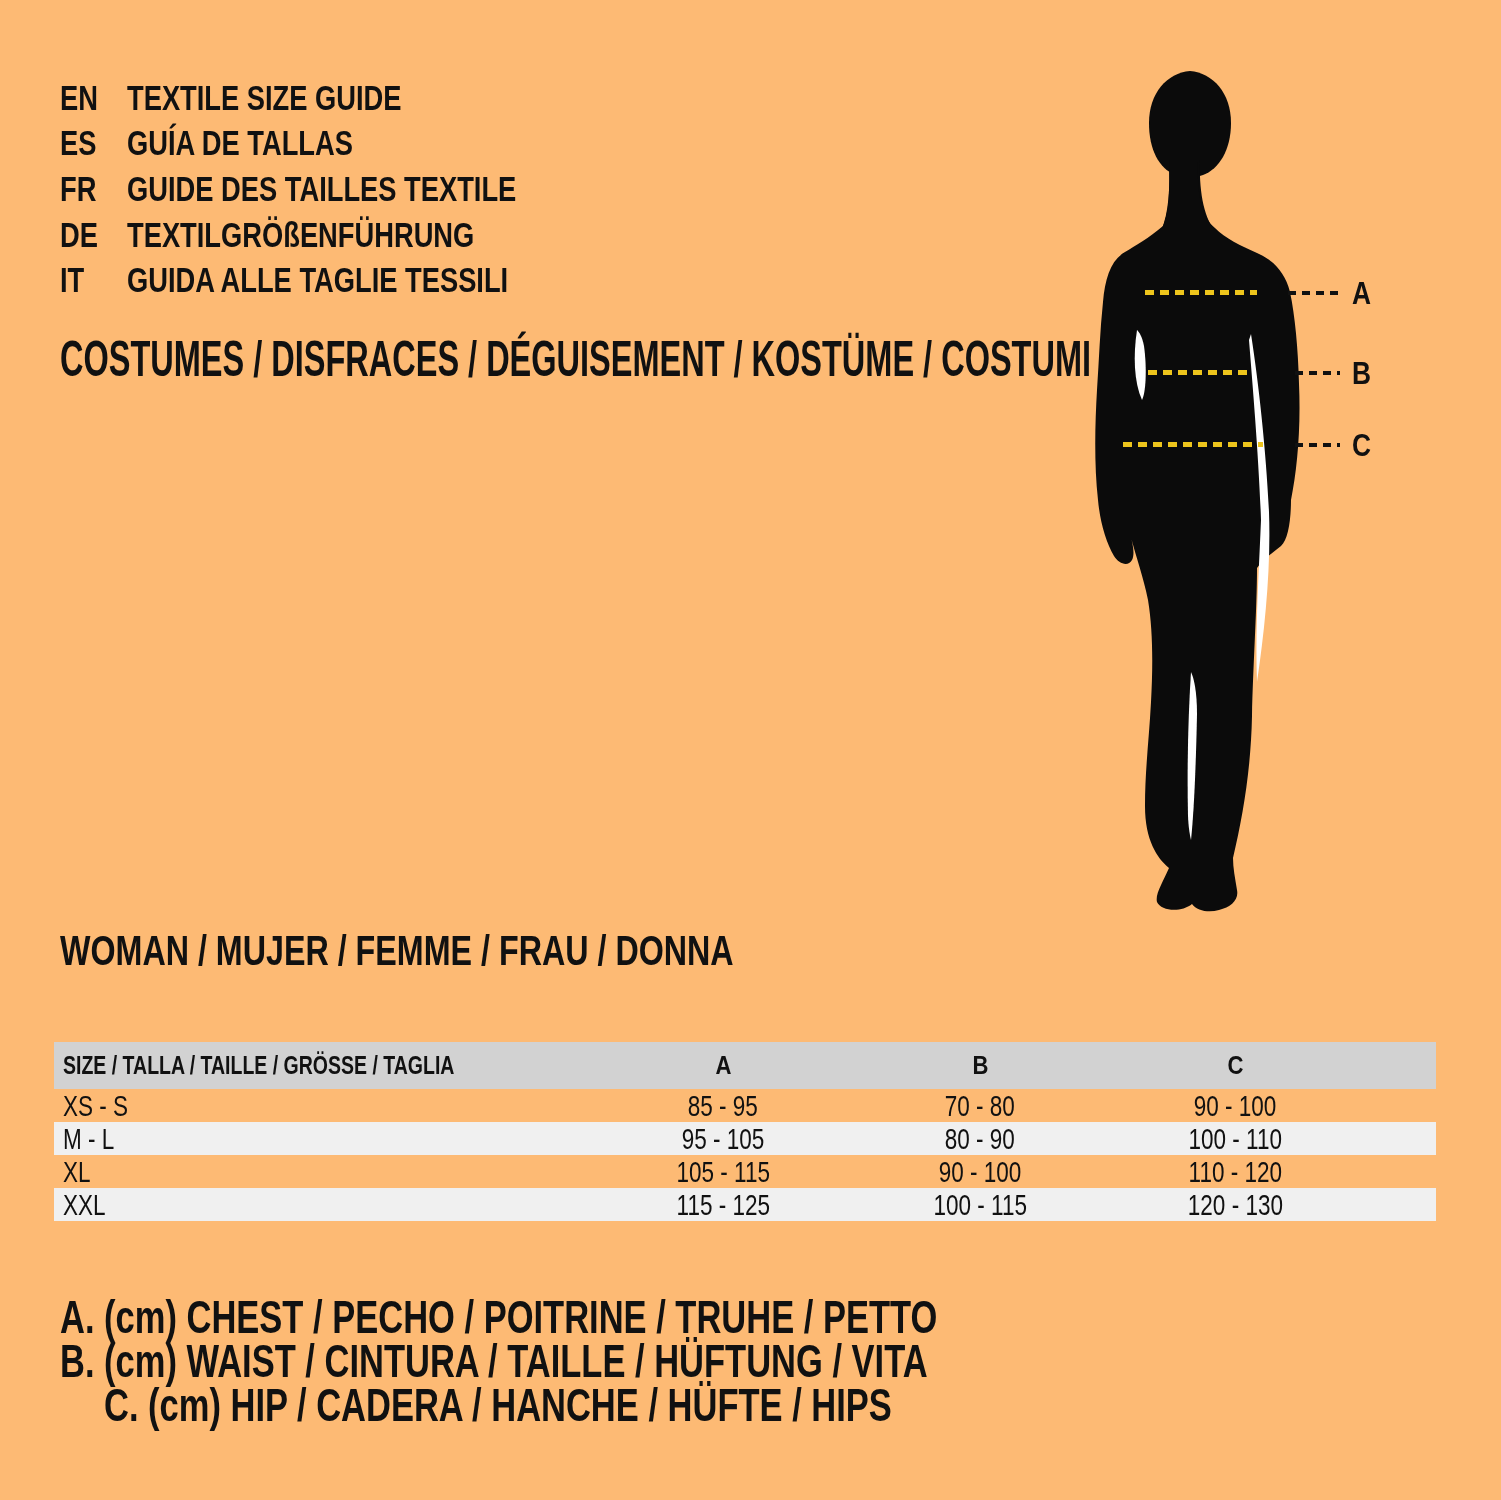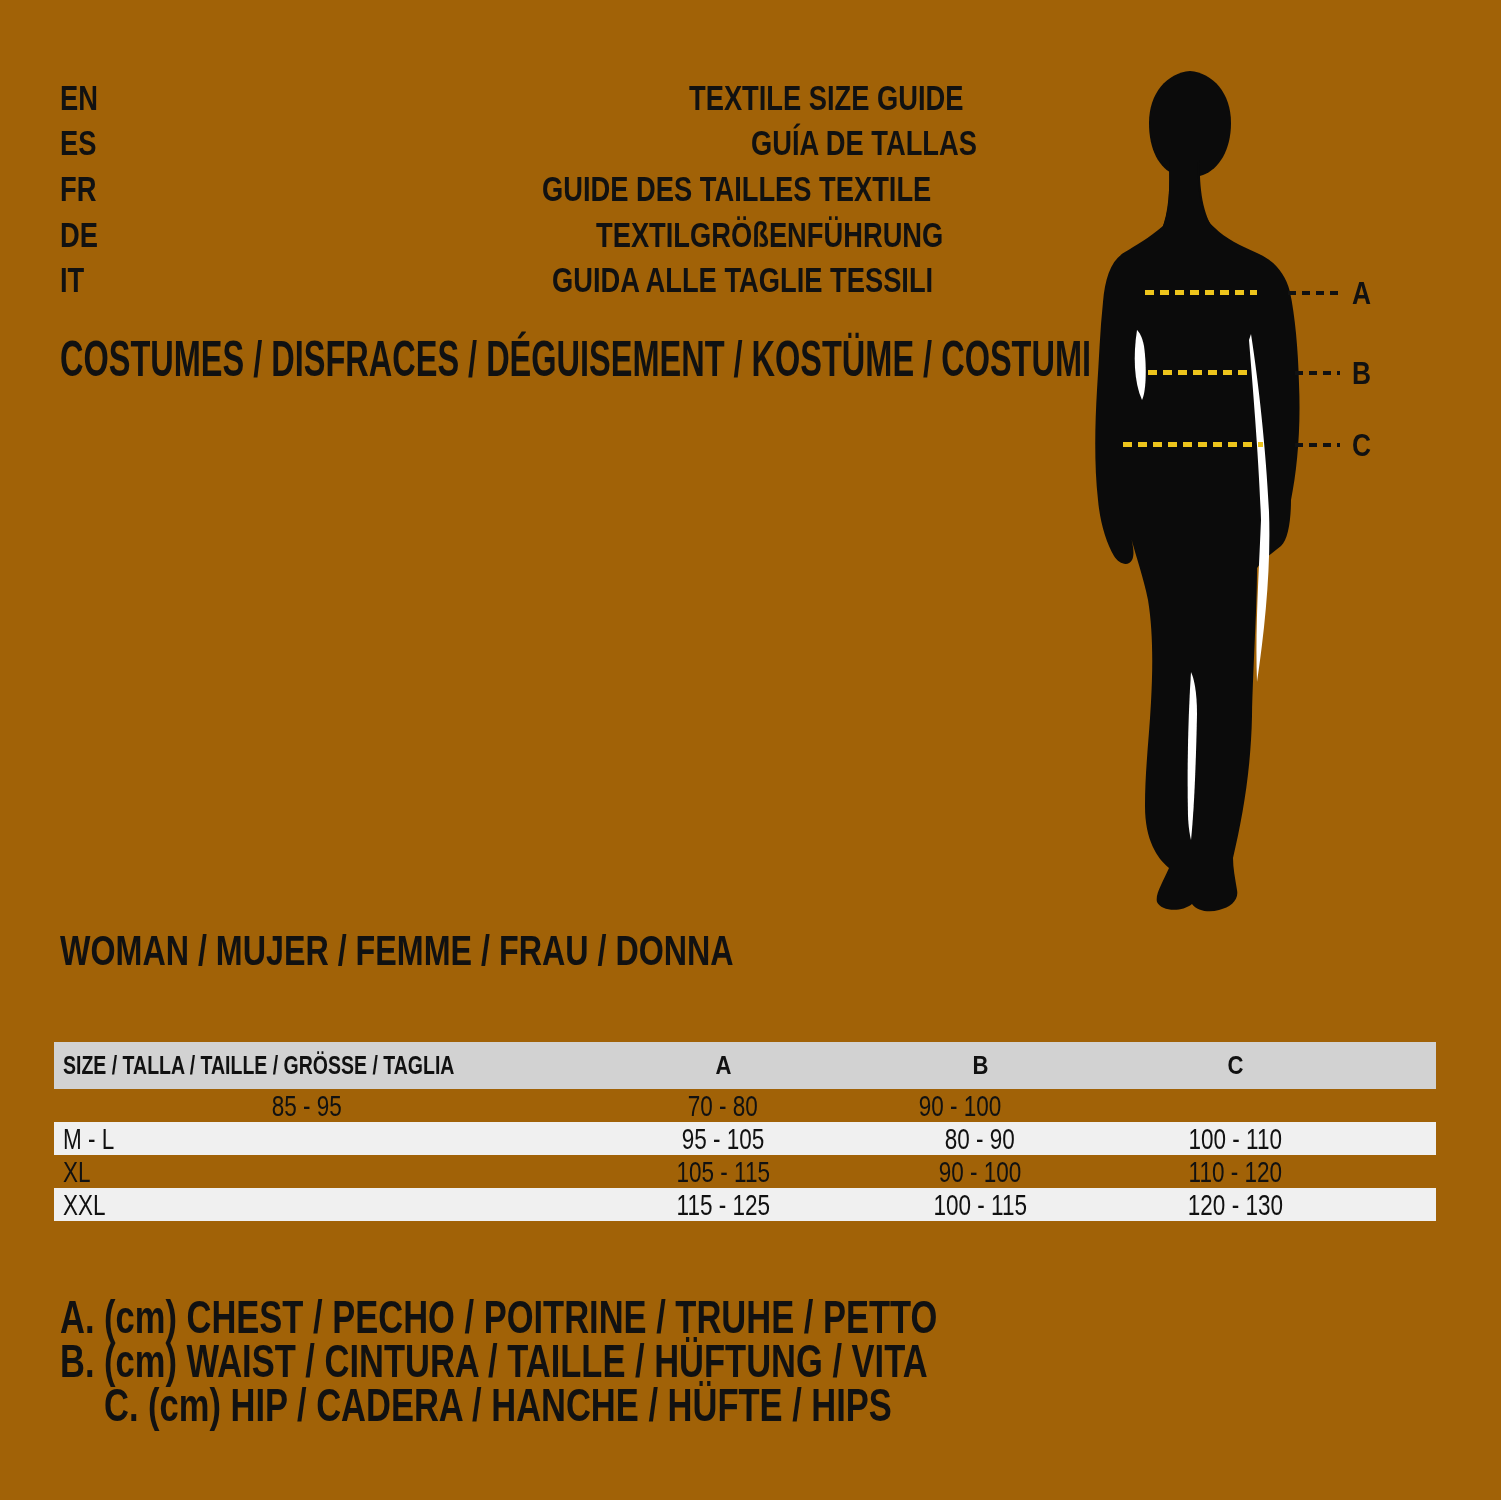--- a/index.html
+++ b/index.html
@@ -1,32 +1,32 @@
 <!DOCTYPE html>
 <html><head>
 <meta charset="utf-8">
 <style>
   html,body{margin:0;padding:0;background:#ffffff;}
   .canvas{
-    position:relative;width:1501px;height:1500px;background:#a16207;overflow:hidden;
+    position:relative;width:1501px;height:1500px;background:#fdba74;overflow:hidden;
     font-family:"Liberation Sans","DejaVu Sans",sans-serif;color:#111111;
   }
   .abs{position:absolute;}
   
   .cond{display:inline-block;transform-origin:0 50%;white-space:nowrap;}
   .cx65{transform:scaleX(0.65);}
   .cx75{transform:scaleX(0.75);}
   .cx78{transform:scaleX(0.78);}
   .cx85{transform:scaleX(0.85);}
   .cond-c{display:inline-block;transform-origin:50% 50%;white-space:nowrap;}
 
   
   .lang-row{position:absolute;left:60px;height:38px;line-height:36px;font-size:35px;font-weight:700;}
   .lang-code{position:absolute;left:0;top:0;}
-  .lang-label{position:absolute;left:81px;top:0;width:900px;text-align:right;}
+  .lang-label{position:absolute;left:67px;top:0;width:900px;}
 
   .category{left:60px;top:333px;font-size:50px;font-weight:700;line-height:52px;}
 
   
   .figure-wrap{left:1085px;top:68px;width:220px;height:850px;}
   .dash-y{position:absolute;height:5px;background:repeating-linear-gradient(90deg,var(--yel) 0 9px,transparent 9px 15px);}
   .dash-k{position:absolute;height:4px;background:repeating-linear-gradient(90deg,#111 0 8px,transparent 8px 14px);}
   .m-letter{position:absolute;left:1352px;font-size:31px;font-weight:700;line-height:31px;}
 
   
@@ -141,20 +141,21 @@
 
   <div class="abs tbl">
     <div class="tbl-row tbl-head">
       <div class="cell-size"><span class="cond cx75">SIZE / TALLA / TAILLE / GRÖSSE / TAGLIA</span></div>
       <div class="cell-num"><span class="cond-c cx85">A</span></div>
       <div class="cell-num"><span class="cond-c cx85">B</span></div>
       <div class="cell-num cell-last"><span class="cond-c cx85">C</span></div>
     </div>
 
     <div class="tbl-row tbl-data">
+      <div class="cell-size"><span class="cond cx75">XS - S</span></div>
       <div class="cell-num"><span class="cond-c cx75">85 - 95</span></div>
       <div class="cell-num"><span class="cond-c cx75">70 - 80</span></div>
       <div class="cell-num cell-last"><span class="cond-c cx75">90 - 100</span></div>
     </div>
 
     <div class="tbl-row tbl-data alt">
       <div class="cell-size"><span class="cond cx75">M - L</span></div>
       <div class="cell-num"><span class="cond-c cx75">95 - 105</span></div>
       <div class="cell-num"><span class="cond-c cx75">80 - 90</span></div>
       <div class="cell-num cell-last"><span class="cond-c cx75">100 - 110</span></div>

